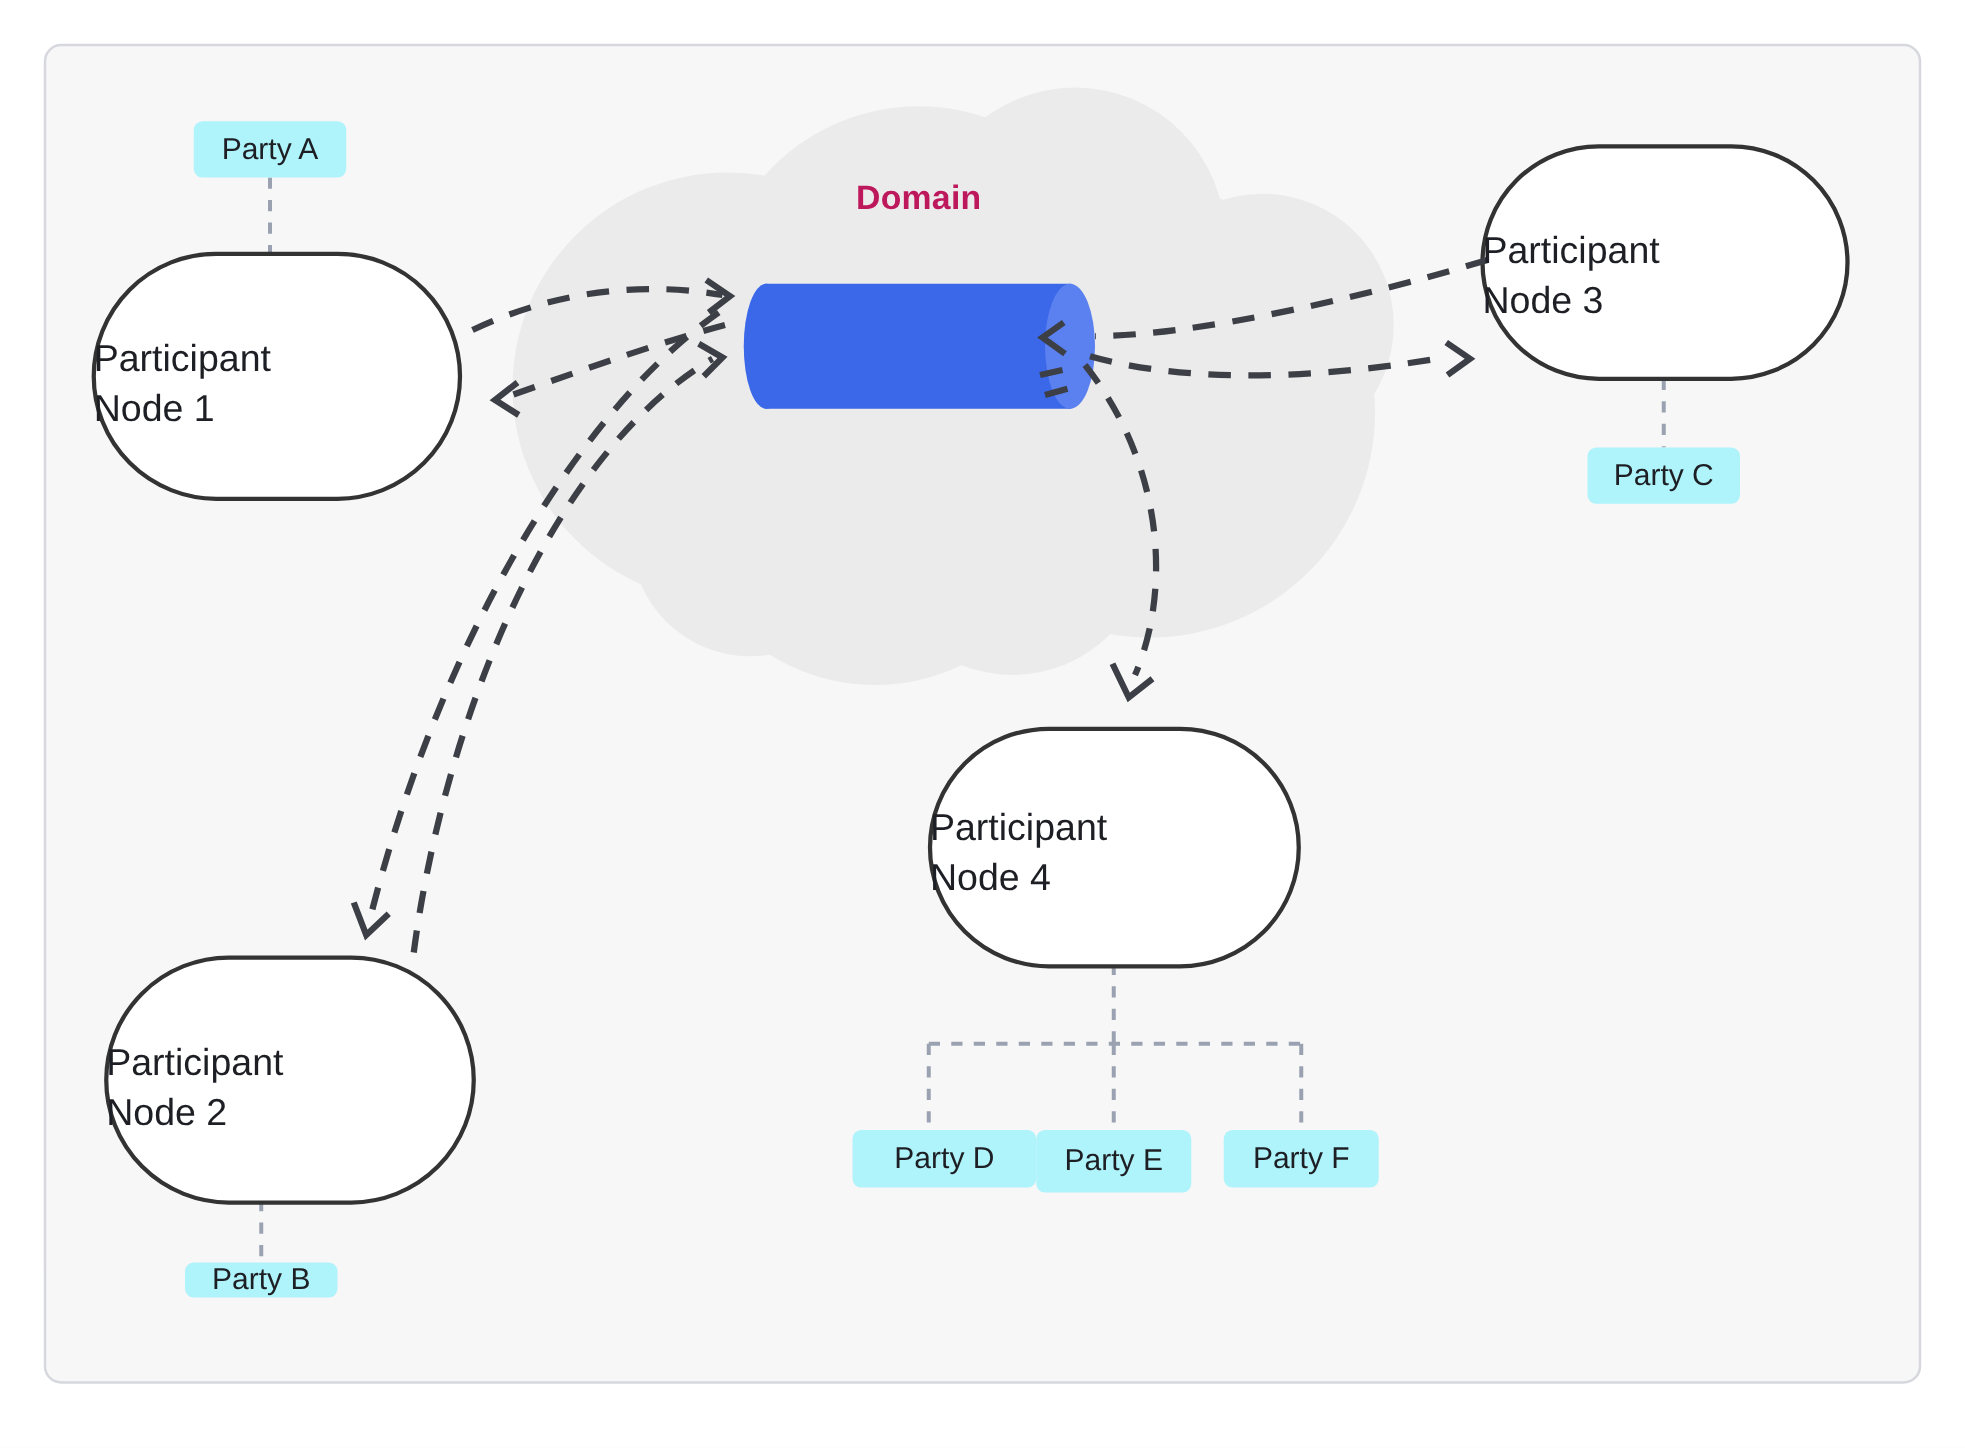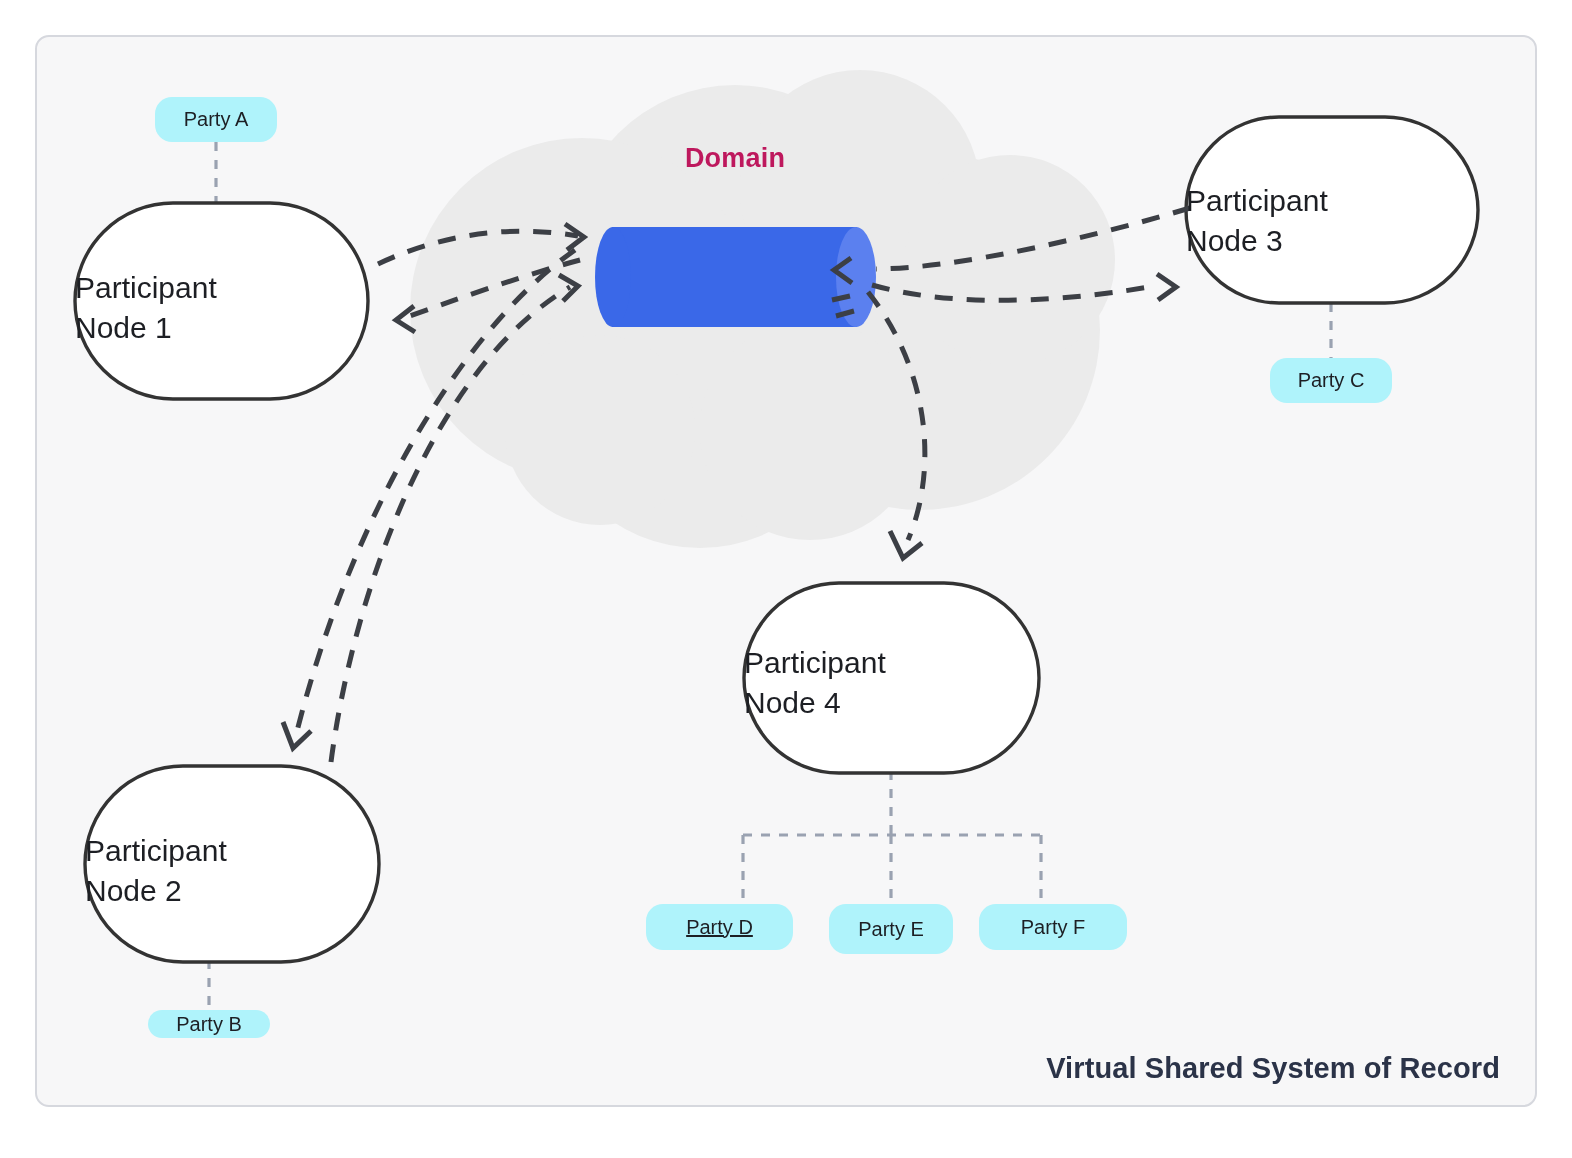--- a/index.html
+++ b/index.html
@@ -41,23 +41,23 @@
     color: #1d1f24;
     font-size: 30px;
     line-height: 1.32;
     text-align: left;
     white-space: pre-line;
     pointer-events: none;
   }
   .party-chip {
     position: absolute;
     background: #aff3fb;
-    border-radius: 17px;
+    border-radius: 7px;
     color: #1d1f24;
-    font-size: 20px;
+    font-size: 24px;
     display: flex;
     align-items: center;
     justify-content: center;
     box-sizing: border-box;
   }
   #domain-title {
     position: absolute;
     left: 560px;
     top: 143px;
     width: 350px;
@@ -184,19 +184,18 @@
   <div class="node-label" style="left:1186px; top:181px; width:292px;">Participant
 Node 3</div>
   <div class="node-label" style="left:744px; top:643px; width:295px;">Participant
 Node 4</div>
 
   <div id="domain-title">Domain</div>
 
   <div class="party-chip" style="left:155px; top:97px; width:122px; height:45px;">Party A</div>
   <div class="party-chip" style="left:148px; top:1010px; width:122px; height:28px;">Party B</div>
   <div class="party-chip" style="left:1270px; top:358px; width:122px; height:45px;">Party C</div>
-  <div class="party-chip" style="left:646px; top:904px; width:147px; height:46px;text-decoration:underline;">Party D</div>
+  <div class="party-chip" style="left:682px; top:904px; width:147px; height:46px;">Party D</div>
   <div class="party-chip" style="left:829px; top:904px; width:124px; height:50px;">Party E</div>
-  <div class="party-chip" style="left:979px; top:904px; width:148px; height:46px;">Party F</div>
-
-  <div id="footer-caption">Virtual Shared System of Record</div>
+  <div class="party-chip" style="left:979px; top:904px; width:124px; height:46px;">Party F</div>
+
 
 </div>
 
 </body></html>

